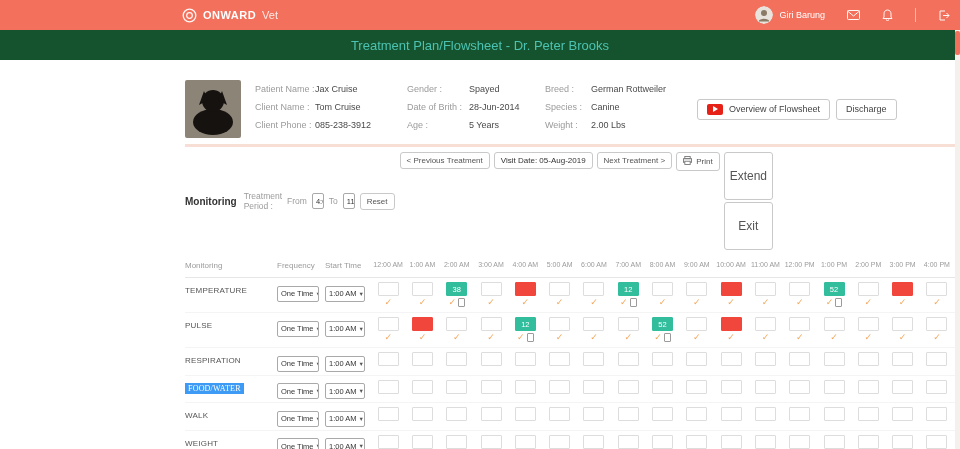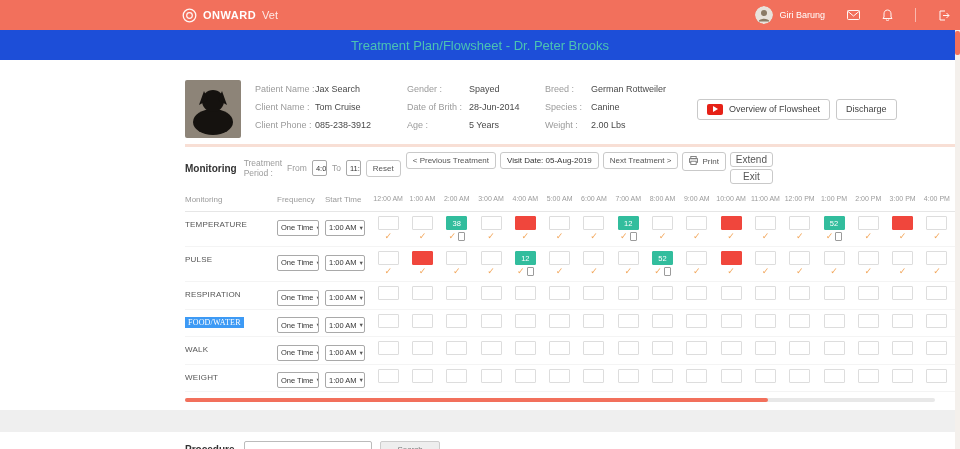--- a/index.html
+++ b/index.html
@@ -14,21 +14,21 @@
   .brand-bold { color:#fff; font-weight:bold; font-size:11px; letter-spacing:.5px; }
   .brand-light { color:rgba(255,255,255,.85); font-size:11px; }
   .topbar-right { margin-left:auto; display:flex; align-items:center; gap:22px; }
   .user { display:flex; align-items:center; gap:6px; }
   .avatar { width:18px; height:18px; border-radius:50%; overflow:hidden; display:block; }
   .user-name { color:#fff; font-size:9px; }
   .tb-icon { display:flex; align-items:center; opacity:.95; cursor:pointer; }
   .tb-divider { width:1px; height:14px; background:rgba(255,255,255,.5); }
 
   
-  .banner { height:30px; background:#1d4ed8; color:#4CC3B2; font-size:13px;
+  .banner { height:30px; background:#14532d; color:#4CC3B2; font-size:13px;
             display:flex; align-items:center; justify-content:center; }
 
   
   .content { padding-left:185px; padding-right:5px; }
 
   
   .patient-card { display:flex; align-items:flex-start; gap:14px; padding:20px 0 6px 0; width:592px; }
   .photo { width:56px; height:58px; flex:0 0 auto; border-radius:2px; overflow:hidden; }
   .p-col { display:flex; flex-direction:column; }
   .p-row { display:flex; height:18px; align-items:center; font-size:9px; }
@@ -55,21 +55,21 @@
          display:inline-flex; align-items:center; justify-content:space-between;
          padding:0 3px; font-size:7.5px; color:#333; overflow:hidden; white-space:nowrap; cursor:pointer; }
   .tsel { width:52px; }
   .caret { font-size:5.5px; color:#555; margin-left:2px; }
   .tb-btn { border:1px solid #c9c9c9; border-radius:3px; background:#fff; color:#555;
             font-size:8px; padding:3px 6px; font-family:inherit; cursor:pointer;
             display:inline-flex; align-items:center; gap:4px; white-space:nowrap; }
   .tb-right { margin-left:auto; display:flex; align-items:flex-start; gap:4px; }
   .visit { color:#333; }
   .stack { display:flex; flex-direction:column; gap:2px; }
-  .tiny { padding:1px 5px; font-size:10px; justify-content:center; }
+  .tiny { padding:16px 5px; font-size:12px; justify-content:center; }
 
   
   .table { width:770px; }
   .mon  { --tw:34.3px; }
   .t-head { display:flex; align-items:center; min-height:24px; border-bottom:1px solid #e6e6e6;
             color:#9b9b9b; font-size:8px; }
   .col-name  { width:92px; }
   .col-freq  { width:48px; }
   .col-start { width:46px; }
   .col-time { width:var(--tw); font-size:7px; color:#9b9b9b; text-align:center; line-height:1.25; }
@@ -163,21 +163,21 @@
             <rect width="56" height="58" fill="#8D8478"></rect>
             <ellipse cx="28" cy="42" rx="20" ry="13" fill="#15120F"></ellipse>
             <circle cx="28" cy="21" r="11" fill="#15120F"></circle>
             <path d="M19 11 L14 25 L23 20 Z" fill="#15120F"></path>
             <path d="M37 11 L42 25 L33 20 Z" fill="#15120F"></path>
           </svg>
       </span>
       <div class="p-col c1">
         <div class="p-row">
             <span class="p-label">Patient Name :</span>
-            <span class="p-value">Jax Search</span>
+            <span class="p-value">Jax Cruise</span>
           </div>
         <div class="p-row">
             <span class="p-label">Client Name :</span>
             <span class="p-value">Tom Cruise</span>
           </div>
         <div class="p-row">
             <span class="p-label">Client Phone :</span>
             <span class="p-value">085-238-3912</span>
           </div>
       </div>

